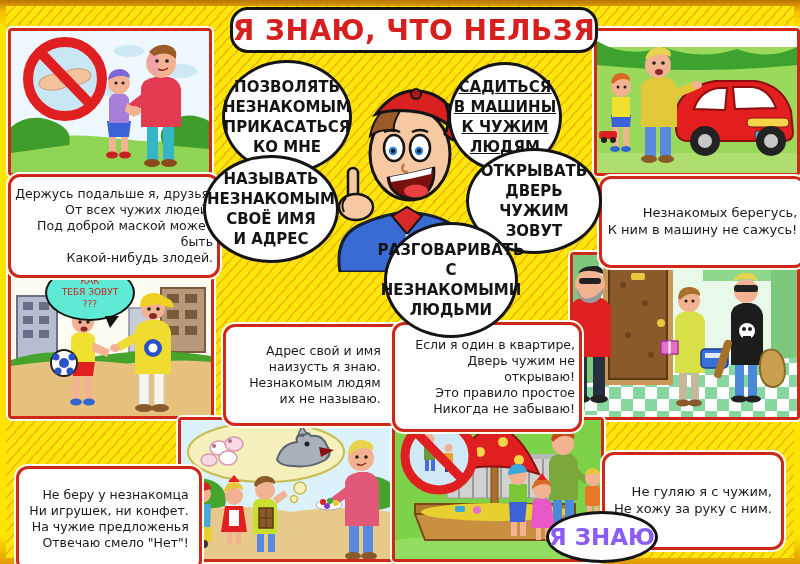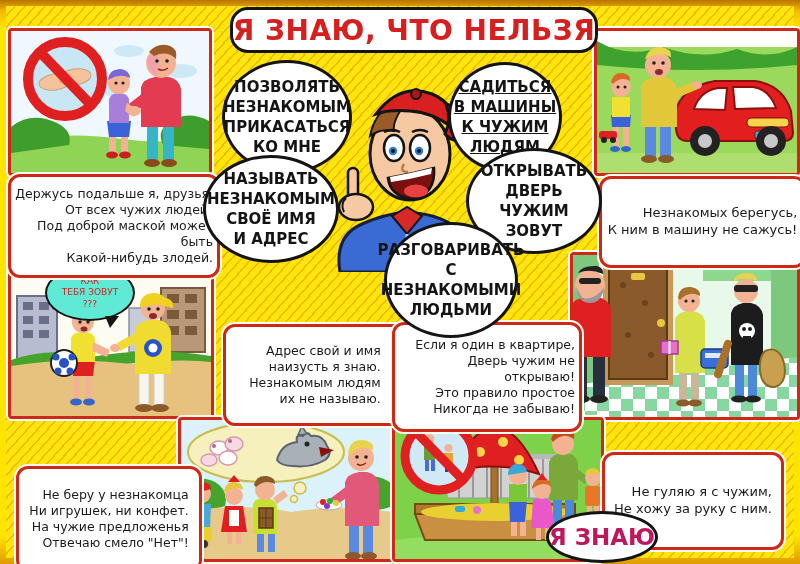--- a/index.html
+++ b/index.html
@@ -32,21 +32,21 @@
   .bubble{
     position:absolute;background:#fff;border:3px solid #141414;border-radius:50%;z-index:6;
     display:flex;align-items:center;justify-content:center;text-align:center;
     font-weight:bold;color:#141414;white-space:pre-line;font-size:15px;line-height:1.34;
   }
   .mascot{position:absolute;left:332px;top:74px;width:150px;height:198px;z-index:5;}
   .know-badge{
     position:absolute;left:546px;top:511px;width:106px;height:46px;z-index:9;
     background:#fff;border:3px solid #141414;border-radius:50%;
     display:flex;align-items:center;justify-content:center;
-    color:#be185d;font-weight:bold;font-size:23px;white-space:nowrap;
+    color:#8b5cf6;font-weight:bold;font-size:23px;white-space:nowrap;
   }
   .speech-bubble{
     position:absolute;left:34px;top:5px;width:86px;height:52px;z-index:4;
     background:#5eead4;border:2.5px solid #141414;border-radius:50%;
     display:flex;align-items:center;justify-content:center;text-align:center;
     color:#d61f1f;font-weight:normal;font-size:9px;line-height:1.25;white-space:pre-line;
   }
   .speech-bubble:after{
     content:"";position:absolute;left:58px;bottom:-9px;width:0;height:0;
     border-left:5px solid transparent;border-right:9px solid transparent;border-top:12px solid #141414;

